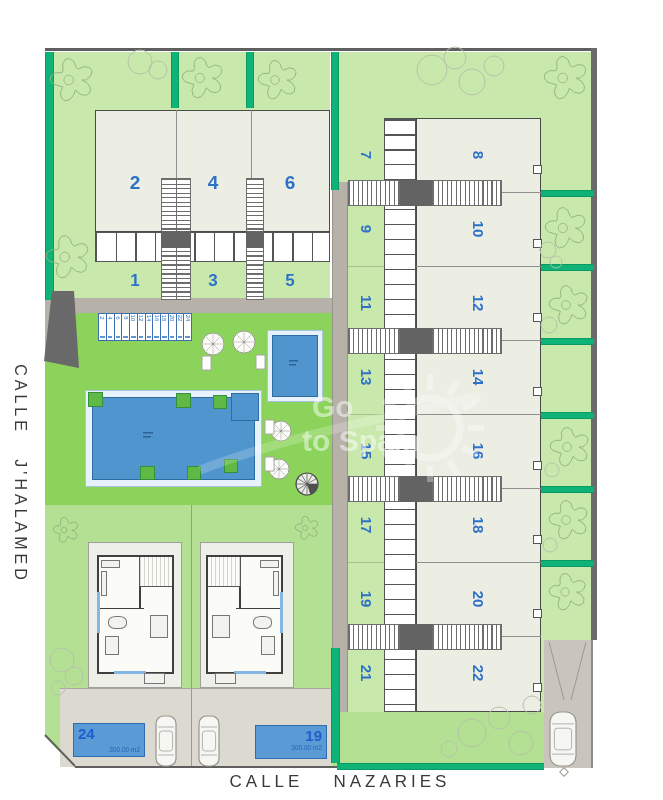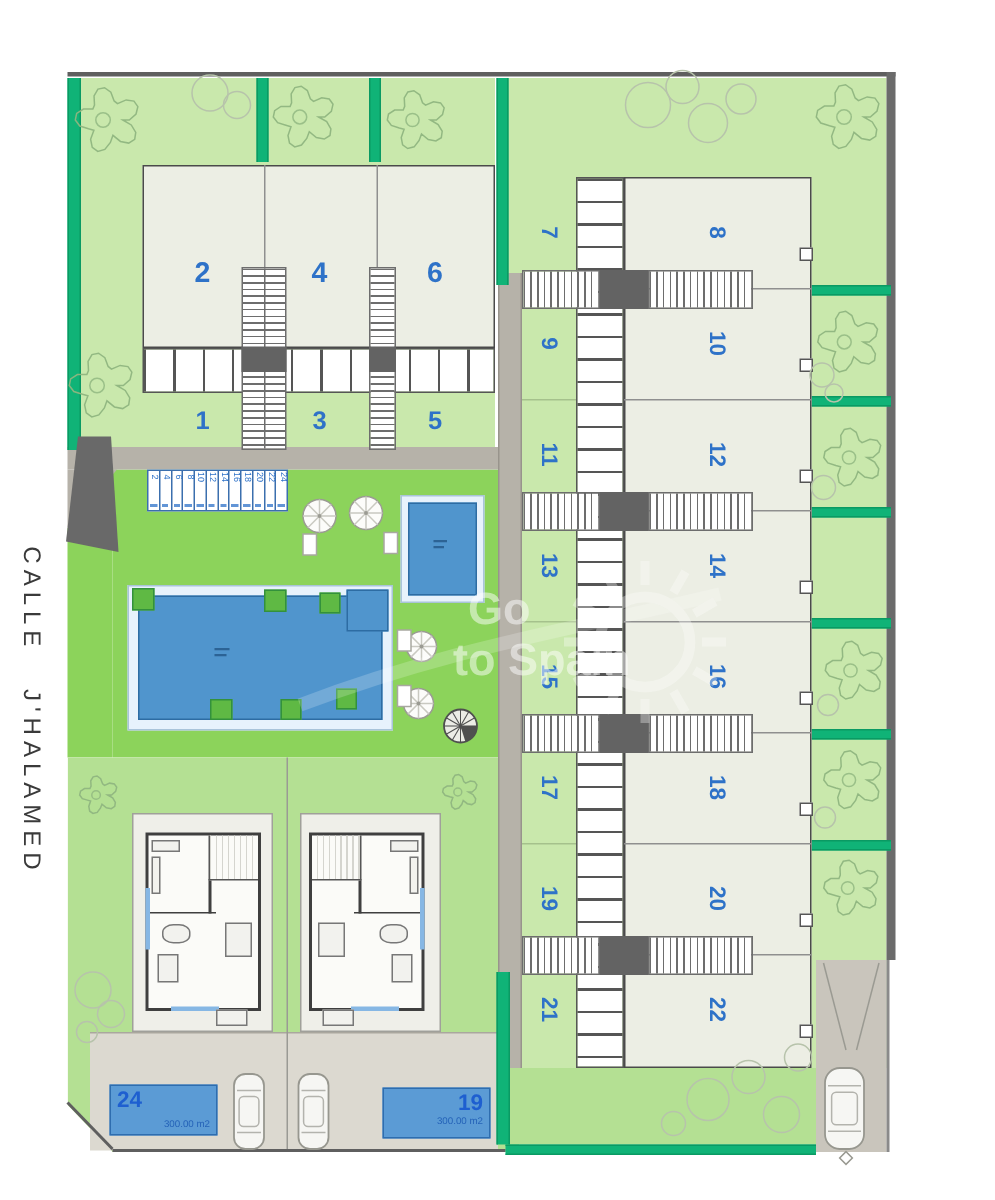--- a/index.html
+++ b/index.html
@@ -68,20 +68,24 @@
   #overlay{z-index:40;pointer-events:none;}
   .z10{z-index:10}.z12{z-index:12}.z14{z-index:14}.z16{z-index:16}.z18{z-index:18}
   .z20{z-index:20}.z22{z-index:22}.z24{z-index:24}.z26{z-index:26}.z35{z-index:35}
 </style>
 </head>
 <body>
 
 <div class="page">
 
   <div class="abs street-label street-vert">CALLE J'HALAMED</div>
+  <div class="abs street-label street-horiz">
+    <span>CALLE</span>
+    <span>NAZARIES</span>
+  </div>
 
   <div id="plan" class="abs" style="left:0;top:0;width:663px;height:800px;">
 
     <div class="abs garden" style="left:52px;top:52px;width:278px;height:246px;"></div>
     <div class="abs garden" style="left:337px;top:52px;width:254px;height:660px;"></div>
     <div class="abs lawn z10" style="left:75px;top:313px;width:271px;height:192px;"></div>
     <div class="abs lawn z10" style="left:45px;top:352px;width:30px;height:153px;"></div>
     <div class="abs villa-green z10" style="left:45px;top:505px;width:301px;height:263px;clip-path:polygon(0 0,100% 0,100% 100%,10% 100%,0 88%);"></div>
     <div class="abs villa-green z10" style="left:337px;top:712px;width:207px;height:51px;"></div>
 

